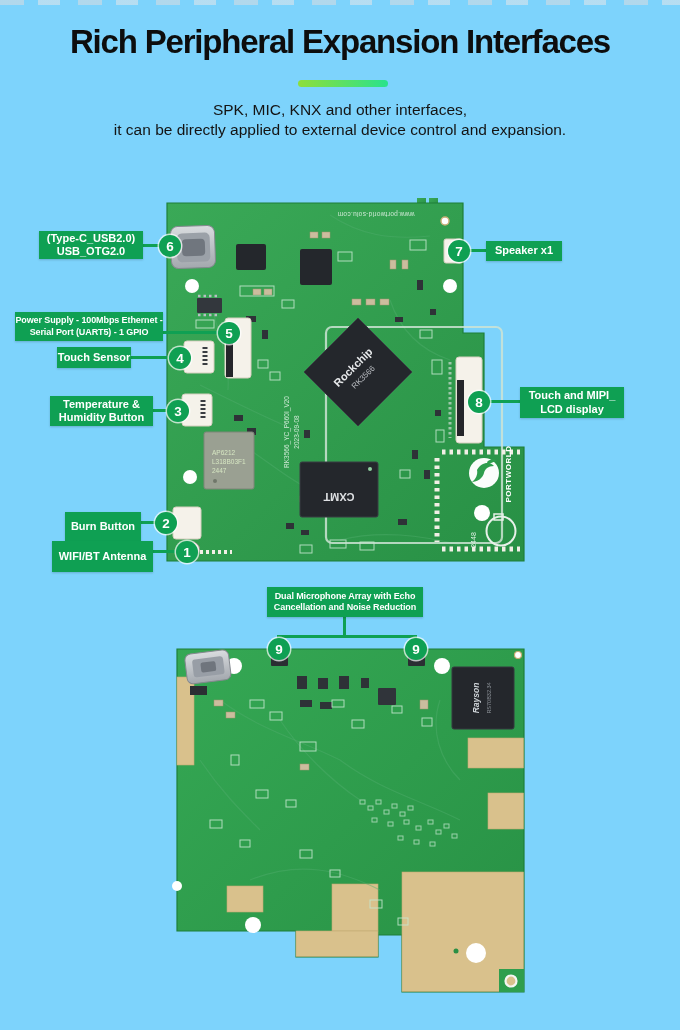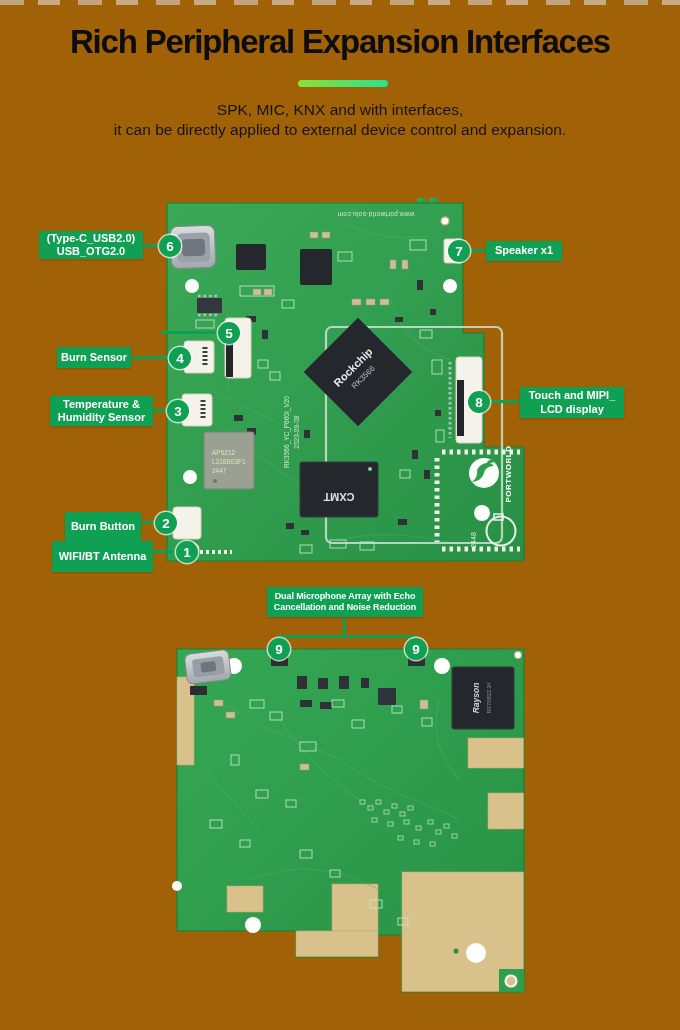--- a/index.html
+++ b/index.html
@@ -1,16 +1,16 @@
 <!DOCTYPE html>
 <html><head>
 <meta charset="utf-8">
 <style>
   html,body{margin:0;padding:0;background:#ffffff;}
-  .stage{position:relative;width:680px;height:1030px;background:#a16207;overflow:hidden;
+  .stage{position:relative;width:680px;height:1030px;background:#7dd3fc;overflow:hidden;
          font-family:"Liberation Sans", sans-serif;}
   .top-marks{position:absolute;top:0;left:0;width:680px;height:5px;opacity:.55;
     background:repeating-linear-gradient(90deg,#dcdcdf 0 24px,transparent 24px 38px,#e6e6e9 38px 60px,transparent 60px 78px);}
   .page-title{position:absolute;top:22px;left:0;width:680px;text-align:center;
     font-size:33px;font-weight:700;letter-spacing:-1.2px;color:#0d0d0d;line-height:40px;}
   .accent-bar{position:absolute;left:298px;top:80px;width:90px;height:7px;border-radius:4px;
     background:linear-gradient(90deg,#8ede3b,#2ae28c);}
   .subtitle{position:absolute;top:100px;left:0;width:680px;text-align:center;
     font-size:15.5px;line-height:19.5px;color:#141414;}
   .board{position:absolute;}
@@ -38,21 +38,21 @@
 <body>
 
 <div class="stage">
 
   <div class="top-marks"></div>
 
   <div class="page-title">Rich Peripheral Expansion Interfaces</div>
   <div class="accent-bar"></div>
 
   <div class="subtitle">
-    <div>SPK, MIC, KNX and with interfaces,</div>
+    <div>SPK, MIC, KNX and other interfaces,</div>
     <div>it can be directly applied to external device control and expansion.</div>
   </div>
 
   <svg class="board" style="left:158px;top:193px;width:376px;height:378px" viewBox="158 193 376 378">
     <defs>
       <linearGradient id="g1" x1="0" y1="0" x2="1" y2="1">
         <stop offset="0" stop-color="#3aa957"></stop>
           <stop offset="1" stop-color="#289045"></stop>
       </linearGradient>
       <linearGradient id="mtl" x1="0" y1="0" x2="0" y2="1">
@@ -334,26 +334,30 @@
   <div class="cline" style="left:476px;top:400px;width:46px;height:2.5px"></div>
   <div class="cline" style="left:343px;top:616px;width:2.5px;height:21px"></div>
   <div class="cline" style="left:277px;top:635px;width:140px;height:2.5px"></div>
   <div class="cline" style="left:277px;top:635px;width:2.5px;height:10px"></div>
   <div class="cline" style="left:414px;top:635px;width:2.5px;height:10px"></div>
 
   <div class="callout f11" style="left:39px;top:231px;width:104px;height:28px">
     <div>(Type-C_USB2.0)</div>
     <div>USB_OTG2.0</div>
   </div>
+  <div class="callout f9" style="left:15px;top:312px;width:148px;height:29px">
+    <div>Power Supply - 100Mbps Ethernet -</div>
+    <div>Serial Port (UART5) - 1 GPIO</div>
+  </div>
   <div class="callout f11" style="left:57px;top:347px;width:74px;height:21px">
-    <div>Burn Sensor</div>
+    <div>Touch Sensor</div>
   </div>
   <div class="callout f11" style="left:50px;top:396px;width:103px;height:30px">
     <div>Temperature &amp;</div>
-    <div>Humidity Sensor</div>
+    <div>Humidity Button</div>
   </div>
   <div class="callout f11" style="left:65px;top:512px;width:76px;height:30px">
     <div>Burn Button</div>
   </div>
   <div class="callout f11" style="left:52px;top:541px;width:101px;height:31px">
     <div>WIFI/BT Antenna</div>
   </div>
   <div class="callout f11" style="left:486px;top:241px;width:76px;height:20px">
     <div>Speaker x1</div>
   </div>

